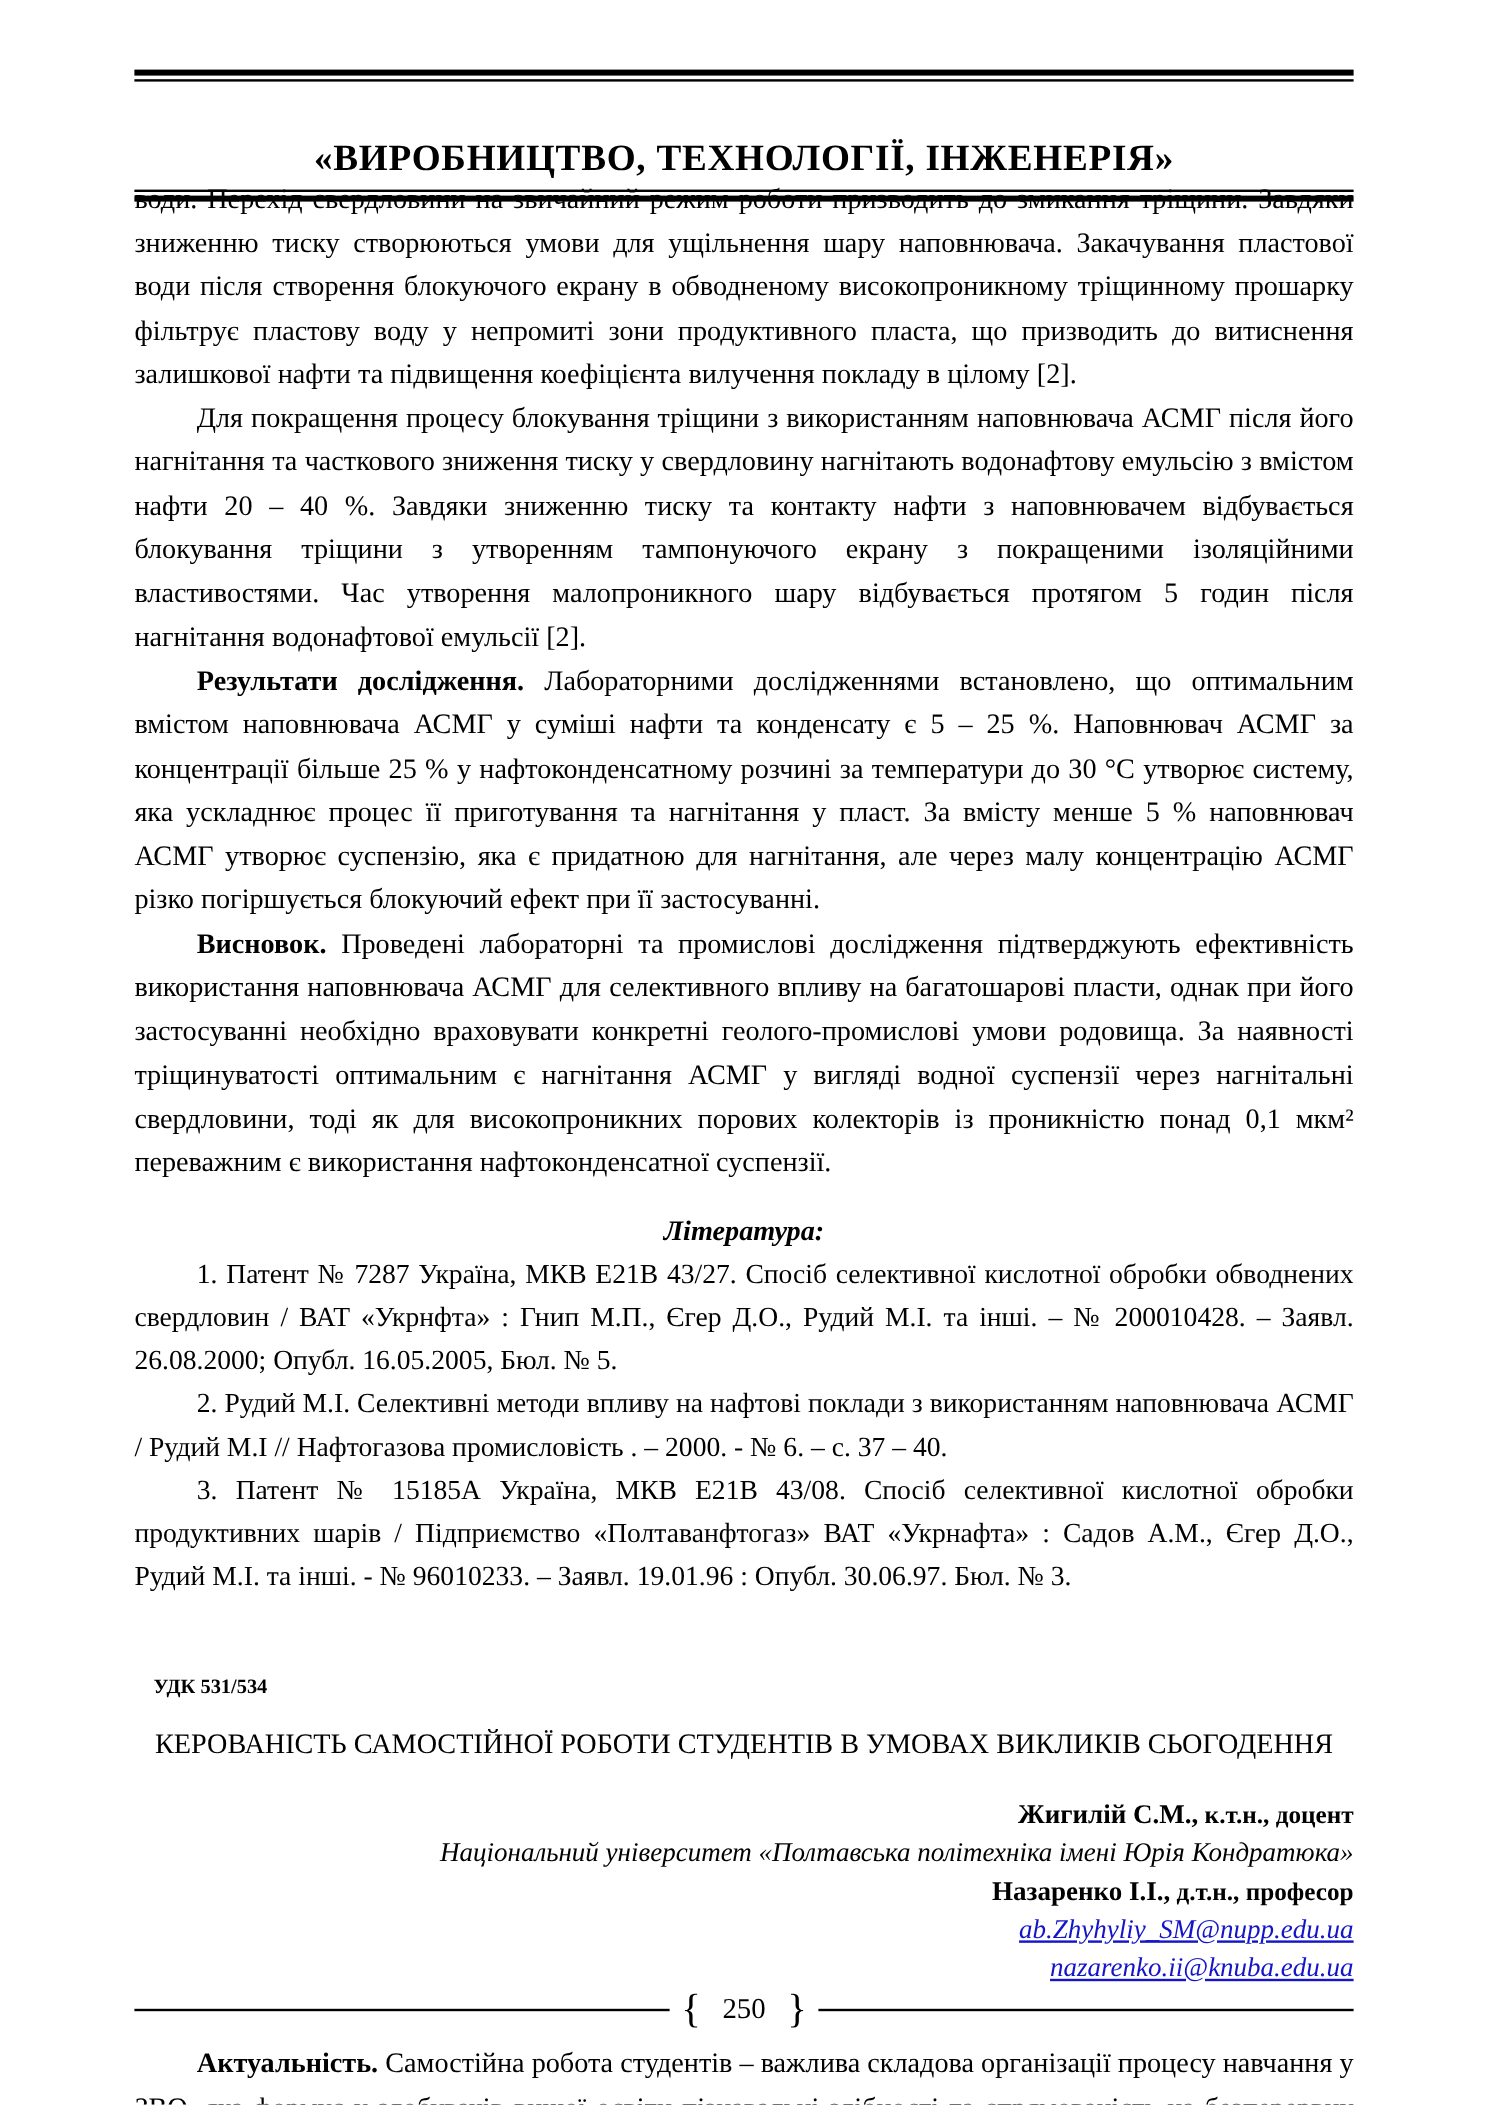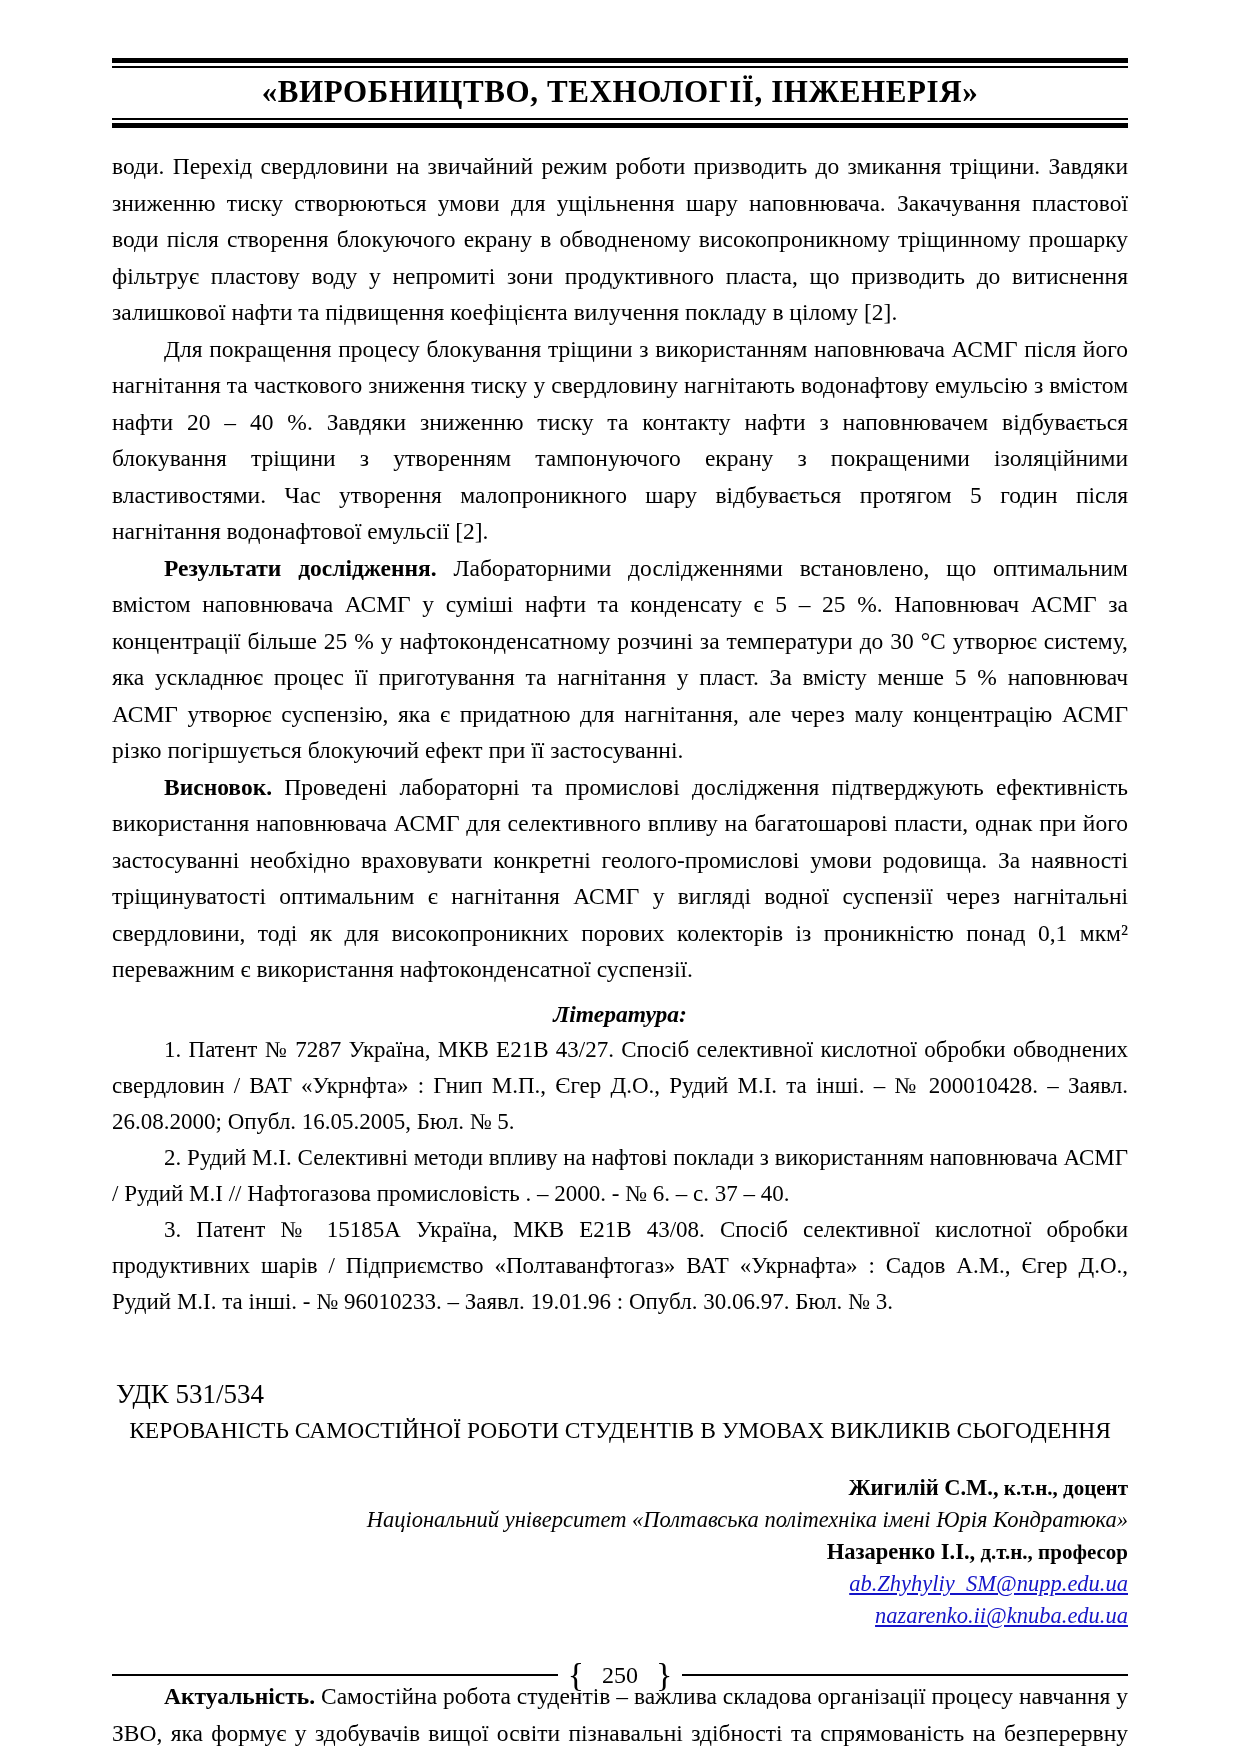--- a/index.html
+++ b/index.html
@@ -40,20 +40,21 @@
 
   .header-title {
     text-align: center;
     font-family: "Liberation Serif", "DejaVu Serif", serif;
     font-weight: bold;
     font-size: 31px;
     letter-spacing: 0.6px;
     line-height: 1.22;
     padding: 5px 0 7px 0;
     white-space: nowrap;
+    margin-top: 40px;
   }
 
   
   .content {
     position: absolute;
     left: 112px;
     top: 148px;
     width: 1016px;
   }
 
@@ -63,46 +64,46 @@
     text-justify: inter-word;
     font-size: 23.5px;
     line-height: 36.5px;
     text-indent: 52px;
     hyphens: none;
   }
   p.body.noindent { text-indent: 0; }
   p.body b { font-weight: bold; margin-top: 44px; }
 
   .lit-heading {
-    margin: 8px 0 0 0;
+    margin: 20px 0 0 0;
     text-align: center;
     font-style: italic;
     font-weight: bold;
     font-size: 23.5px;
     line-height: 36.5px;
   }
 
   p.ref {
     margin: 0;
     text-align: justify;
     font-size: 23px;
     line-height: 36px;
     text-indent: 52px;
   }
 
   
   .article2 {
     margin-top: 58px;
   }
   .udk {
-    font-weight: normal;
-    font-size: 27px;
+    font-weight: bold;
+    font-size: 17px;
     line-height: 32px;
     text-align: left;
-    margin: 4px;
+    margin: 16px;
   }
   .art-title {
     text-align: center;
     font-size: 23.5px;
     line-height: 32px;
     margin: 0;
     text-transform: none;
   }
   .authors-block {
     margin-top: 26px;

